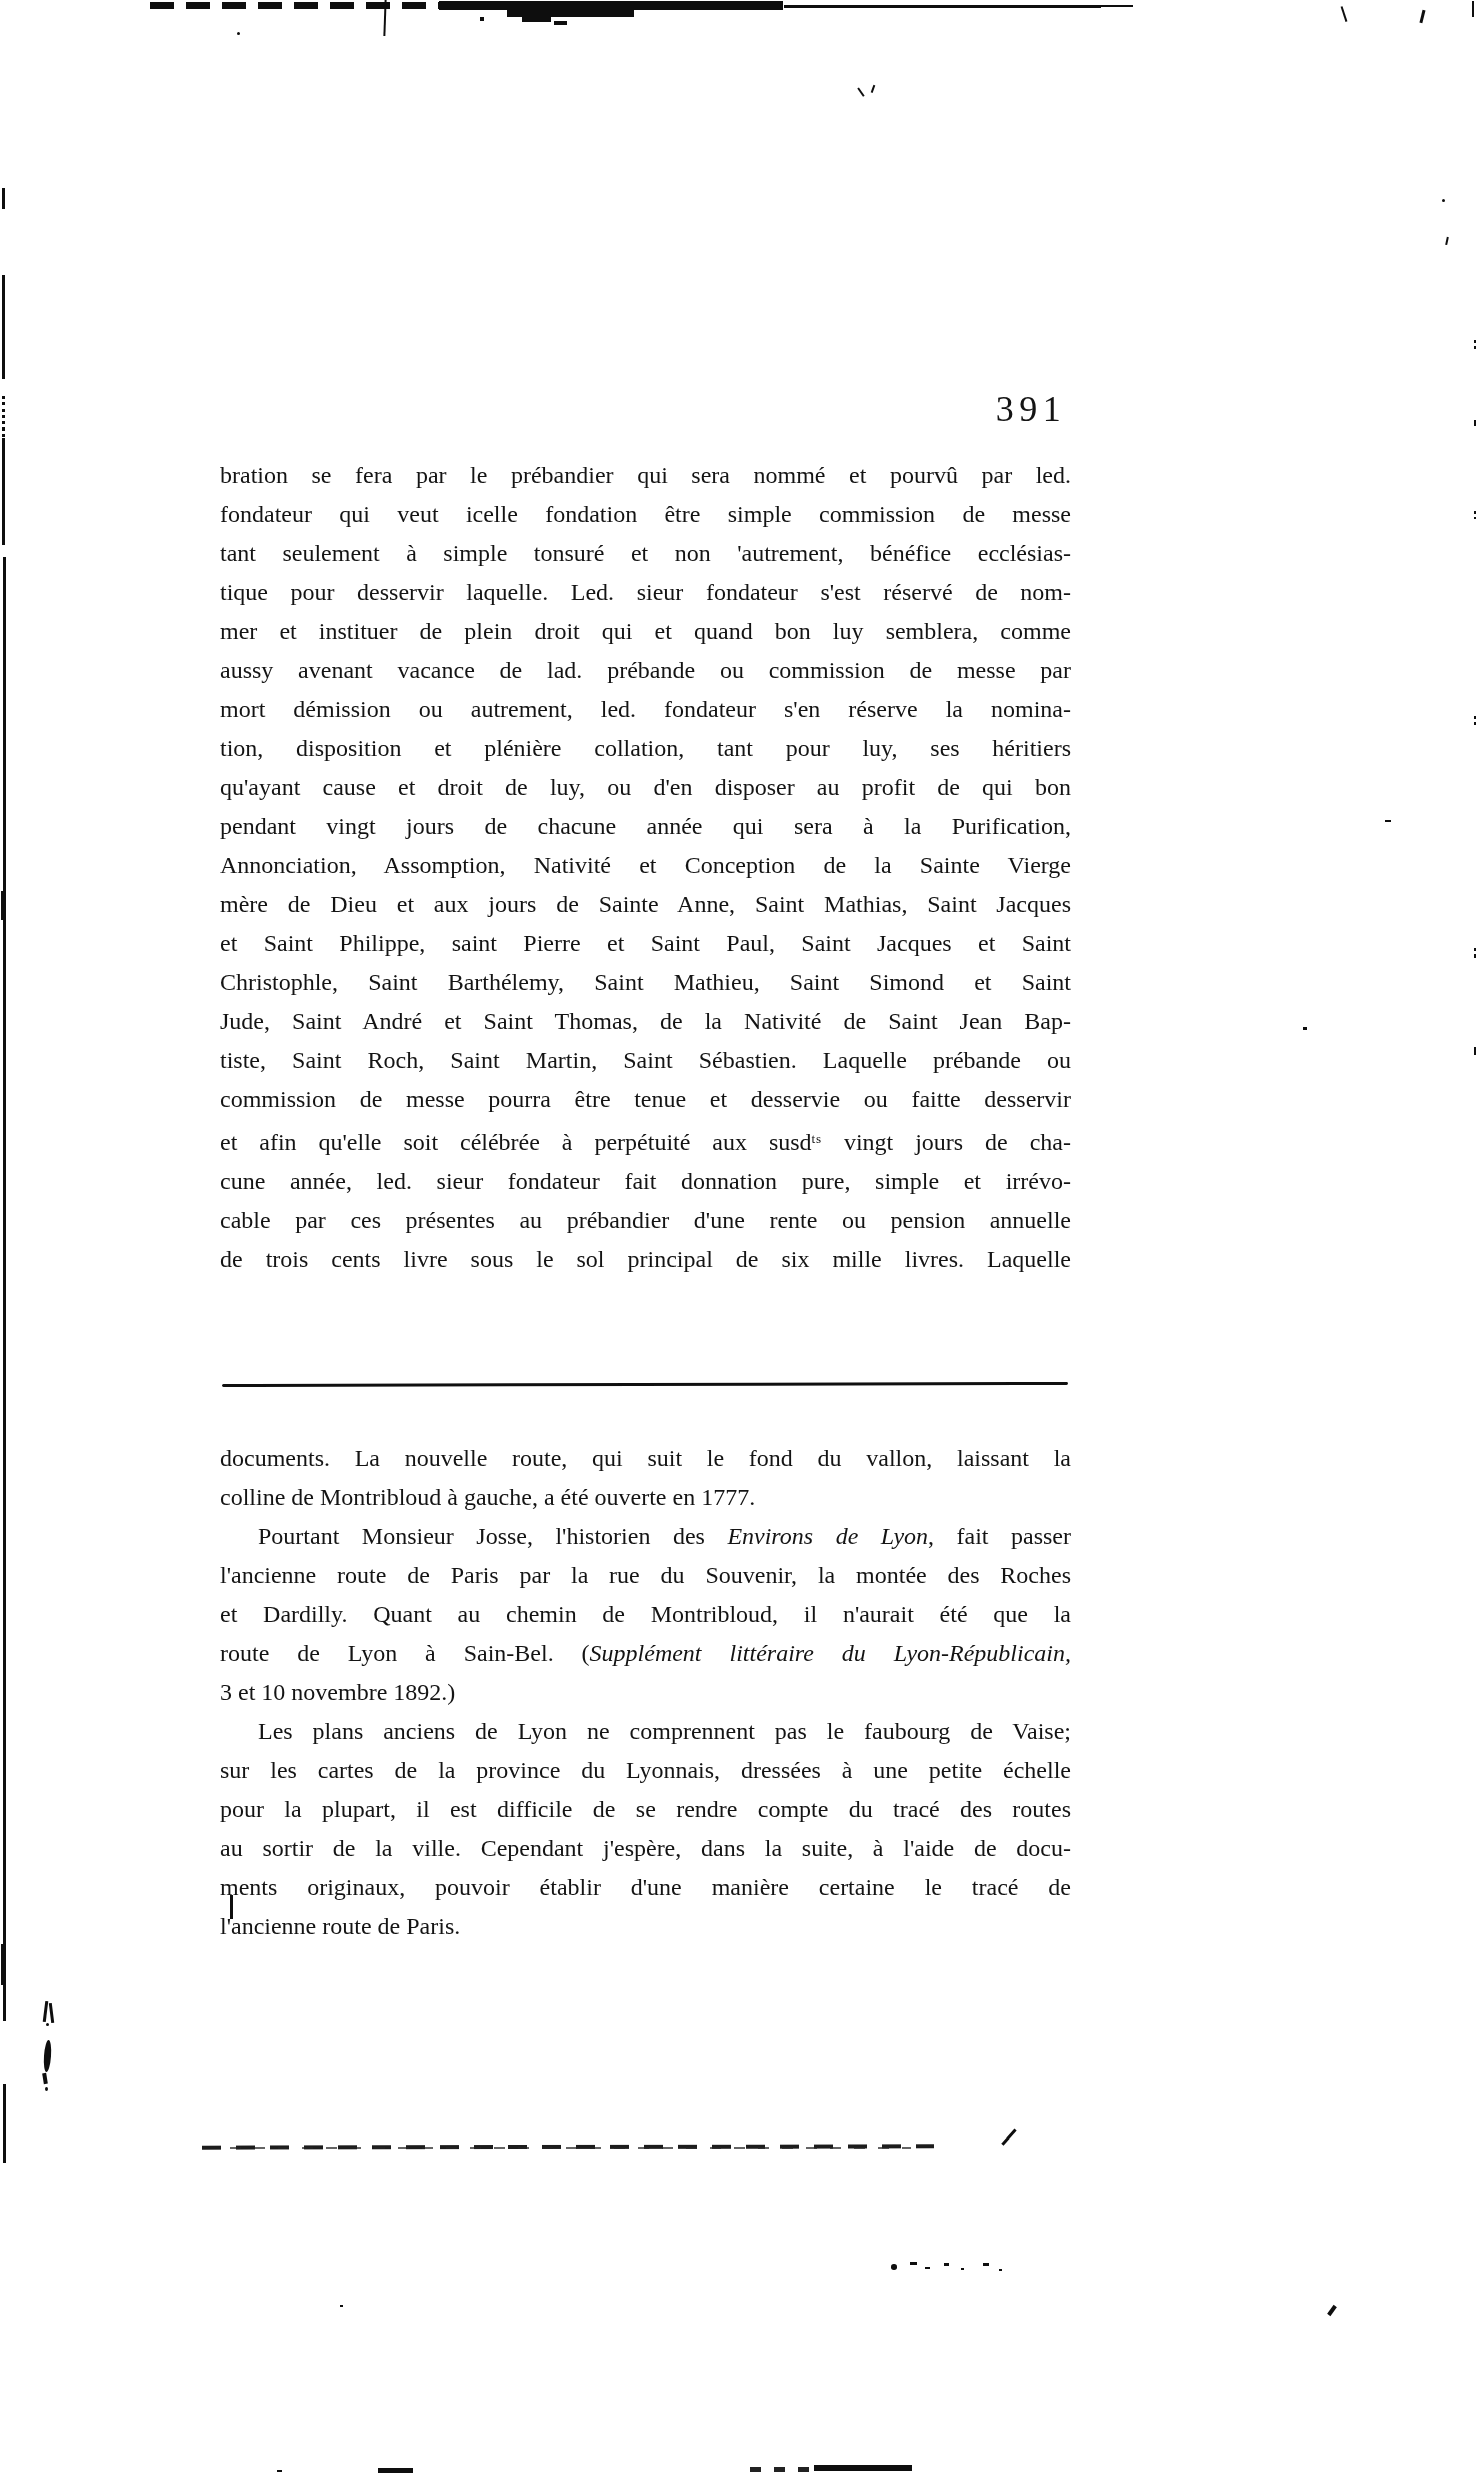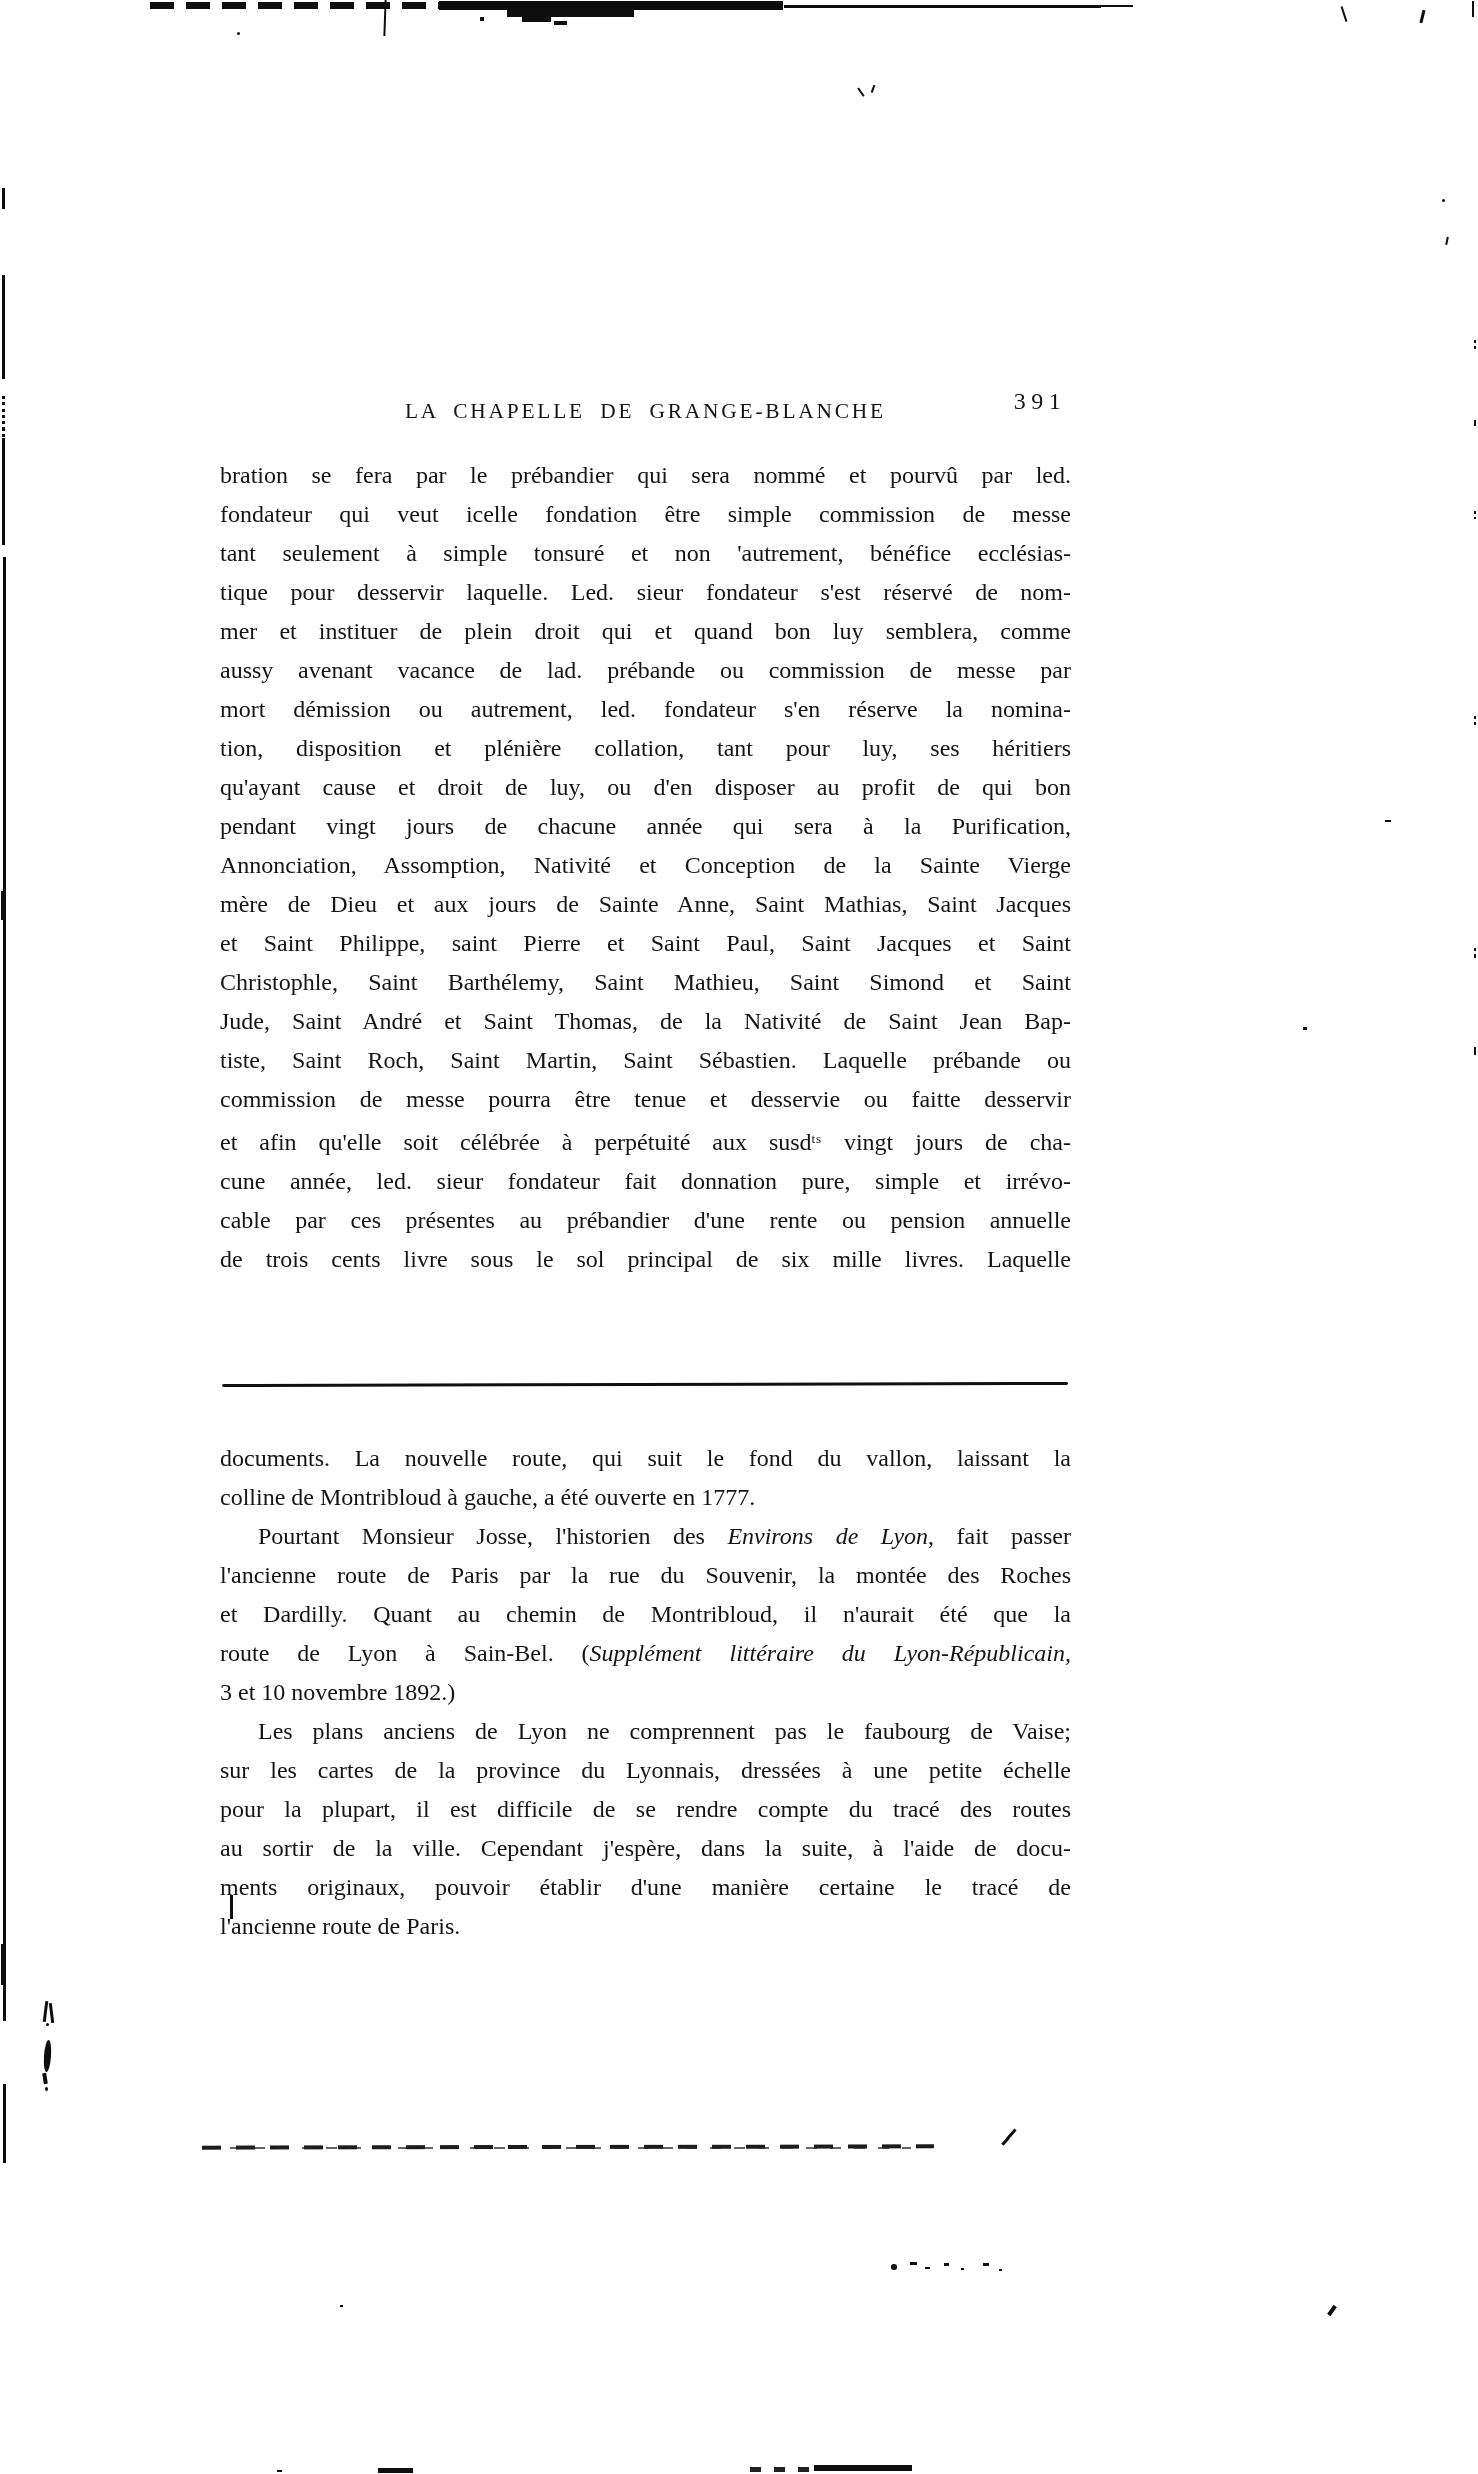--- a/index.html
+++ b/index.html
@@ -7,21 +7,21 @@
     position:relative;width:1478px;height:2475px;background:#ffffff;overflow:hidden;
     font-family:"Liberation Serif","DejaVu Serif",serif;color:#141414;
   }
   
   .running-header{position:absolute;left:220px;top:394px;width:851px;height:47px;}
   .header-title{
     position:absolute;left:0;right:0;top:4.7px;text-align:center;
     font-size:21.4px;letter-spacing:2.8px;word-spacing:7.1px;white-space:nowrap;
   }
   .page-number{
-    position:absolute;right:4.7px;top:-6.3px;font-size:24px;letter-spacing:5.5px;white-space:nowrap;
+    position:absolute;right:4.7px;top:-6.3px;font-size:36px;letter-spacing:5.5px;white-space:nowrap;
   }
   
   .text-block{position:absolute;left:220px;width:851px;font-size:24px;}
   #main-text{top:456px;line-height:39px;}
   #footnote-text{top:1427px;line-height:39px;margin-top:12px;}
   .tline{text-align:justify;}
   .tline.just{text-align-last:justify;}
   .tline.end{text-align:left;text-align-last:left;}
   .tline.ind{text-indent:38px;}
   .tline i{font-style:italic;}
@@ -38,21 +38,20 @@
   .hdash2{background:repeating-linear-gradient(90deg,#1c1c1c 0 19px,transparent 19px 34px);}
   .hdash3{background:repeating-linear-gradient(90deg,#222 0 11px,transparent 11px 24px);}
   .vdash{background:repeating-linear-gradient(180deg,#0e0e0e 0 3.2px,transparent 3.2px 6.3px);}
 </style>
 </head>
 <body>
 
 <div class="page">
 
   <div class="running-header">
-    <div class="header-title">LA CHAPELLE DE GRANGE-BLANCHE</div>
     <div class="page-number">391</div>
   </div>
 
   <div id="main-text" class="text-block">
       <div class="tline just"><span>bration se fera par le prébandier qui sera nommé et pourvû par led.</span></div>
       <div class="tline just"><span>fondateur qui veut icelle fondation être simple commission de messe</span></div>
       <div class="tline just"><span>tant seulement à simple tonsuré et non 'autrement, bénéfice ecclésias-</span></div>
       <div class="tline just"><span>tique pour desservir laquelle. Led. sieur fondateur s'est réservé de nom-</span></div>
       <div class="tline just"><span>mer et instituer de plein droit qui et quand bon luy semblera, comme</span></div>
       <div class="tline just"><span>aussy avenant vacance de lad. prébande ou commission de messe par</span></div>

